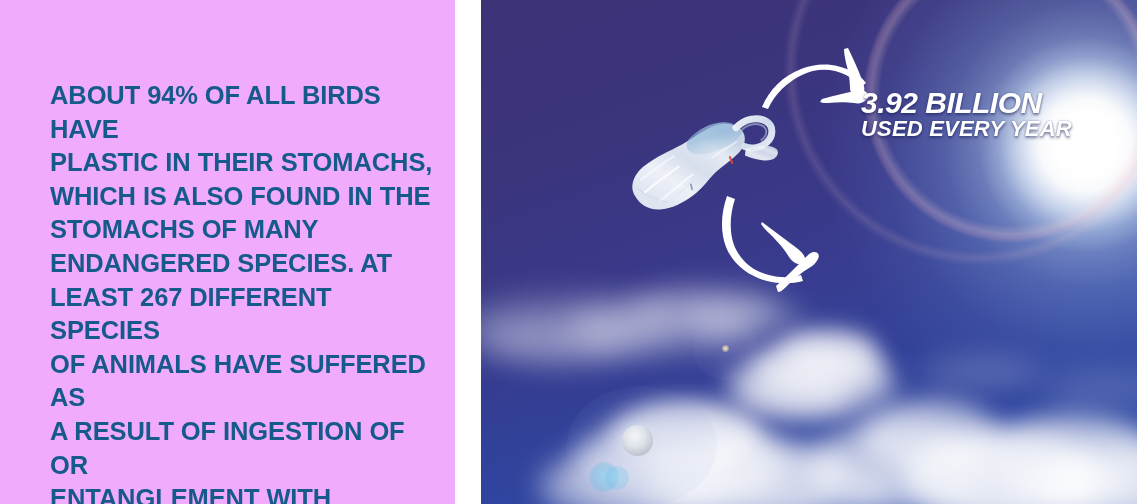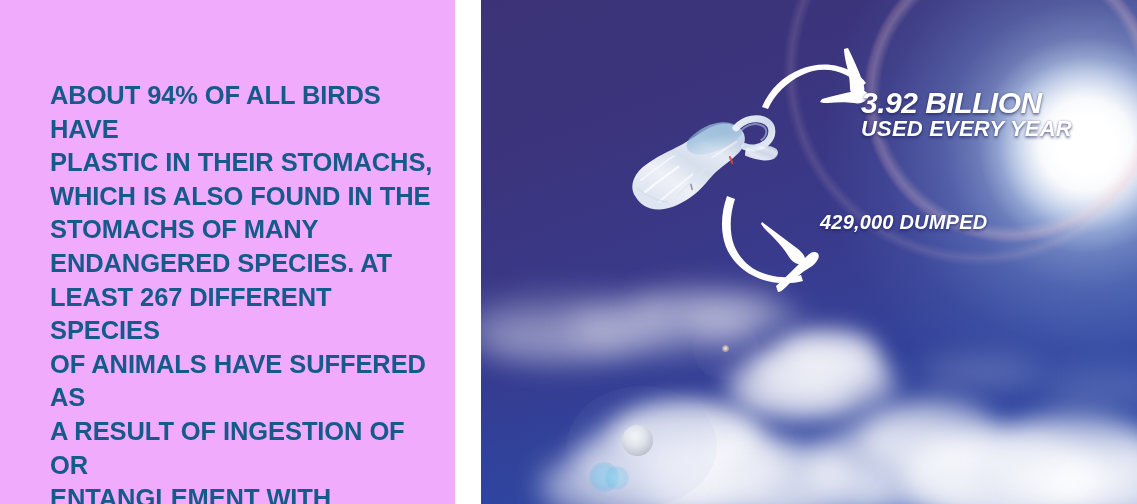--- a/index.html
+++ b/index.html
@@ -405,17 +405,16 @@
                  C302 290 299 292 297 292 Z"></path>
       </g>
     </svg>
 
     <div id="callout-1" class="callout">
       <div class="big">3.92 BILLION</div>
       <div class="small">USED EVERY YEAR</div>
     </div>
 
     <div id="callout-2" class="callout">
-      <div class="small">429,000 DUMPED</div>
     </div>
 
   </div>
 </div>
 
 </body></html>

